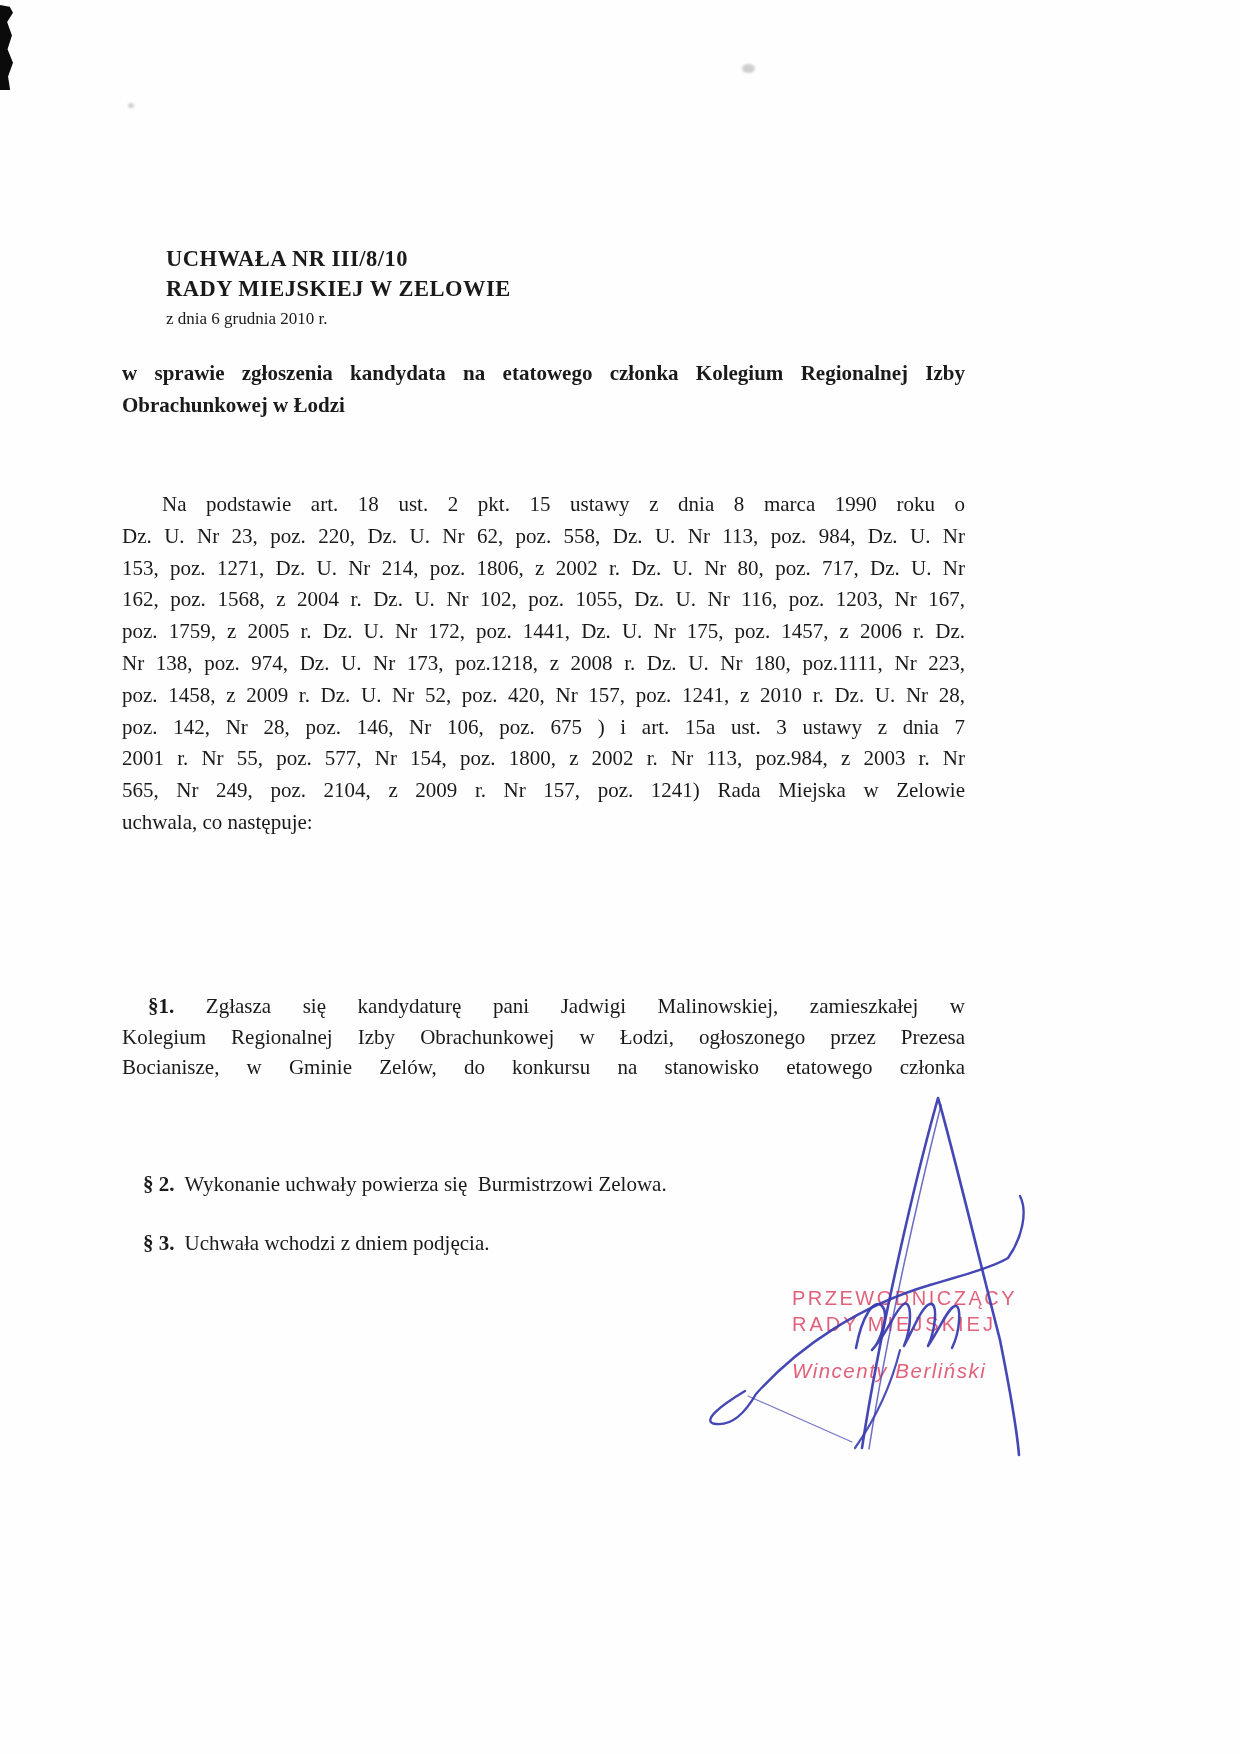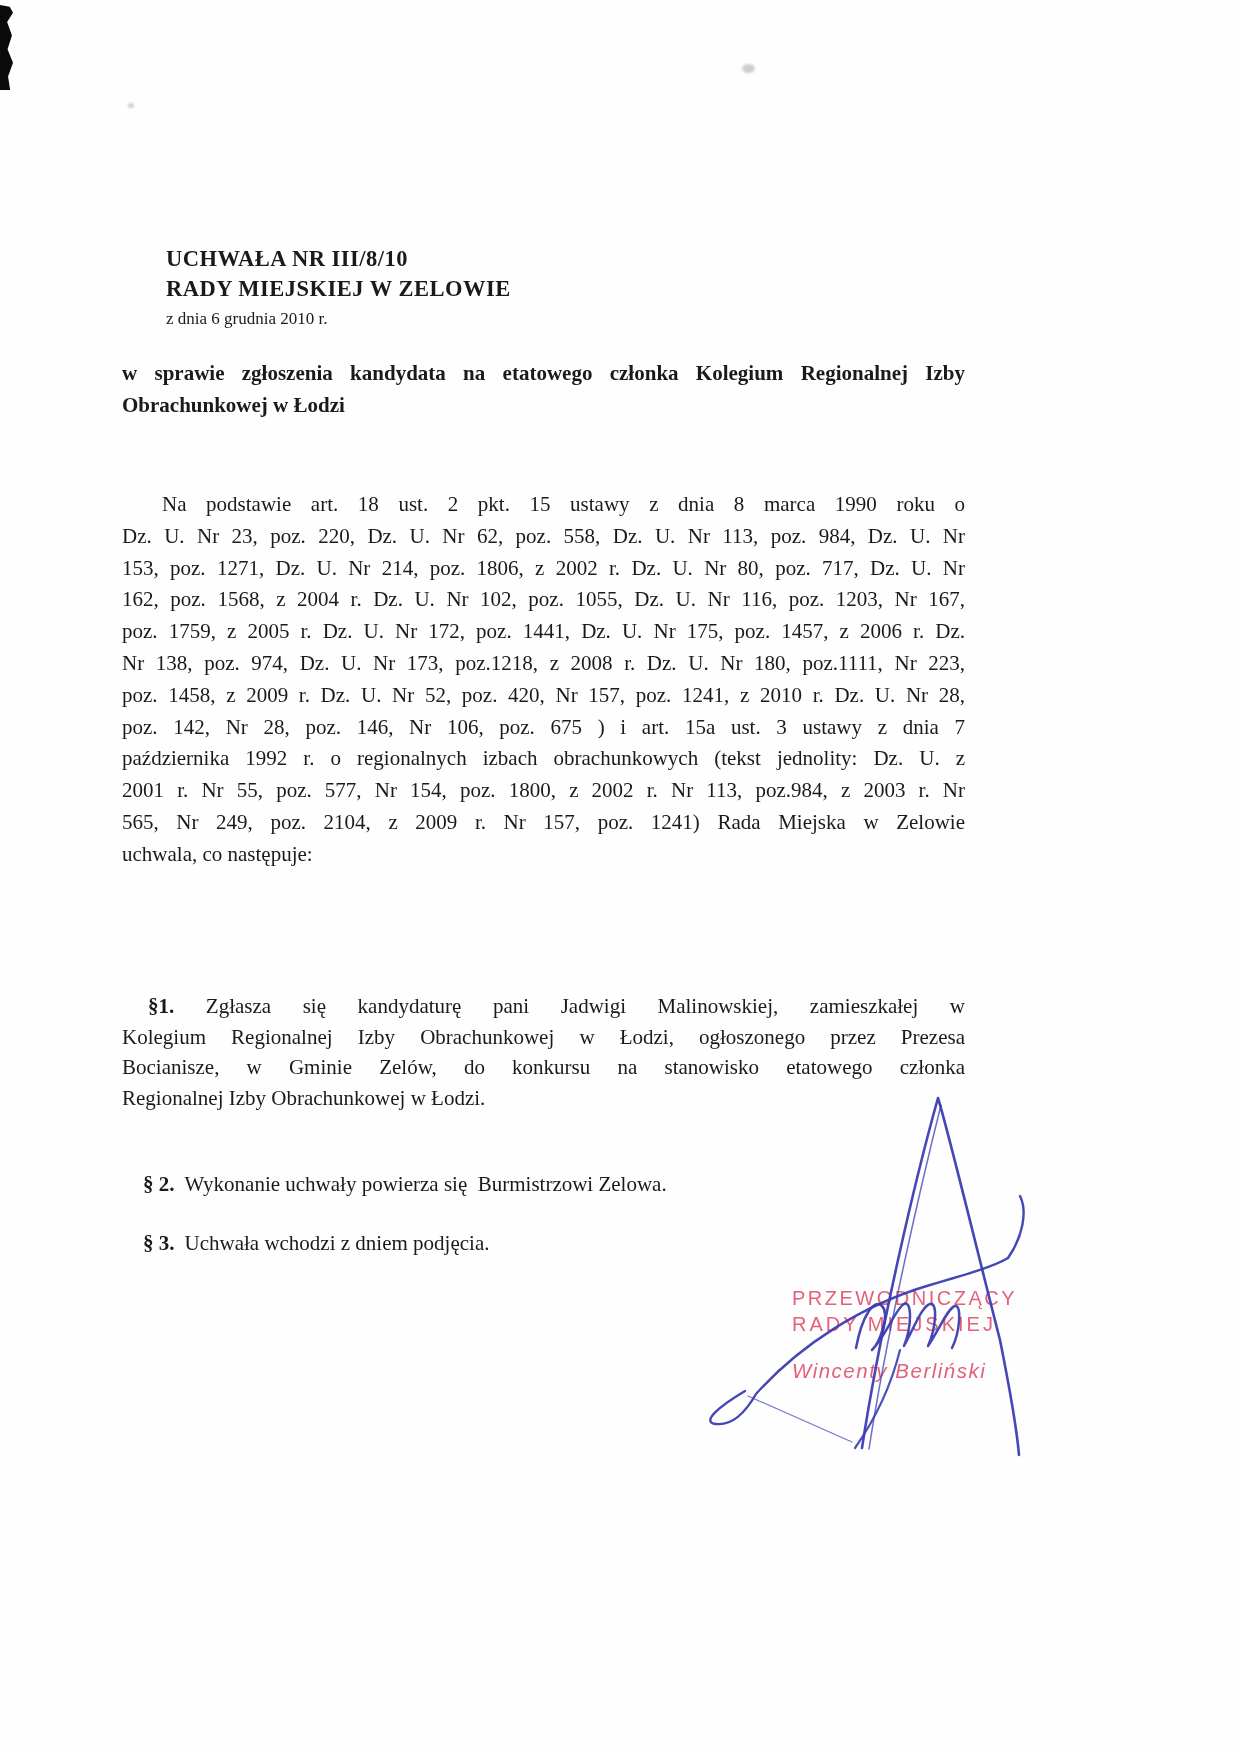--- a/index.html
+++ b/index.html
@@ -153,35 +153,33 @@
 
   <div class="col legal">
       <div class="line indent">Na podstawie art. 18 ust. 2 pkt. 15  ustawy  z dnia 8 marca 1990 roku o</div>
       <div class="line">Dz. U. Nr 23, poz. 220, Dz. U. Nr 62, poz. 558, Dz. U. Nr 113, poz. 984, Dz. U. Nr</div>
       <div class="line">153, poz. 1271, Dz. U. Nr 214, poz. 1806, z 2002 r. Dz. U. Nr 80, poz. 717, Dz. U. Nr</div>
       <div class="line">162, poz. 1568, z 2004 r. Dz. U. Nr 102, poz. 1055, Dz. U. Nr 116, poz. 1203, Nr 167,</div>
       <div class="line">poz. 1759, z 2005 r. Dz. U. Nr 172, poz. 1441, Dz. U. Nr 175, poz. 1457, z 2006 r. Dz.</div>
       <div class="line">Nr 138, poz. 974, Dz. U. Nr 173, poz.1218, z 2008 r. Dz. U. Nr 180, poz.1111, Nr 223,</div>
       <div class="line">poz. 1458, z 2009 r. Dz. U. Nr 52, poz. 420, Nr 157, poz. 1241, z 2010 r. Dz. U. Nr 28,</div>
       <div class="line">poz. 142, Nr 28, poz. 146, Nr 106, poz. 675 )  i art. 15a ust. 3 ustawy z dnia 7</div>
-      <div class="line">października 1992 r. o regionalnych izbach obrachunkowych (tekst jednolity: Dz. U. z</div>
       <div class="line">2001 r. Nr 55, poz. 577, Nr 154, poz. 1800, z 2002 r. Nr 113, poz.984, z 2003 r. Nr</div>
       <div class="line">565, Nr 249, poz. 2104, z 2009 r.  Nr 157, poz. 1241) Rada Miejska w Zelowie</div>
       <div class="line left">uchwala, co następuje:</div>
     </div>
 
   <div class="col par1">
     <div class="line par1-first">
       <span class="marker">§1.</span>
       <span>Zgłasza się kandydaturę pani Jadwigi Malinowskiej, zamieszkałej w</span>
     </div>
     <div>
         <div class="line">Kolegium Regionalnej Izby Obrachunkowej w Łodzi, ogłoszonego przez Prezesa</div>
         <div class="line">Bocianisze, w Gminie Zelów, do konkursu na stanowisko etatowego członka</div>
-        <div class="line left">Regionalnej Izby Obrachunkowej w Łodzi.</div>
       </div>
   </div>
 
   <div id="par2" class="col par-short">
     <span class="marker">§ 2.</span><span class="par-text">Wykonanie uchwały powierza się  Burmistrzowi Zelowa.</span>
   </div>
 
   <div id="par3" class="col par-short">
     <span class="marker">§ 3.</span><span class="par-text">Uchwała wchodzi z dniem podjęcia.</span>
   </div>

